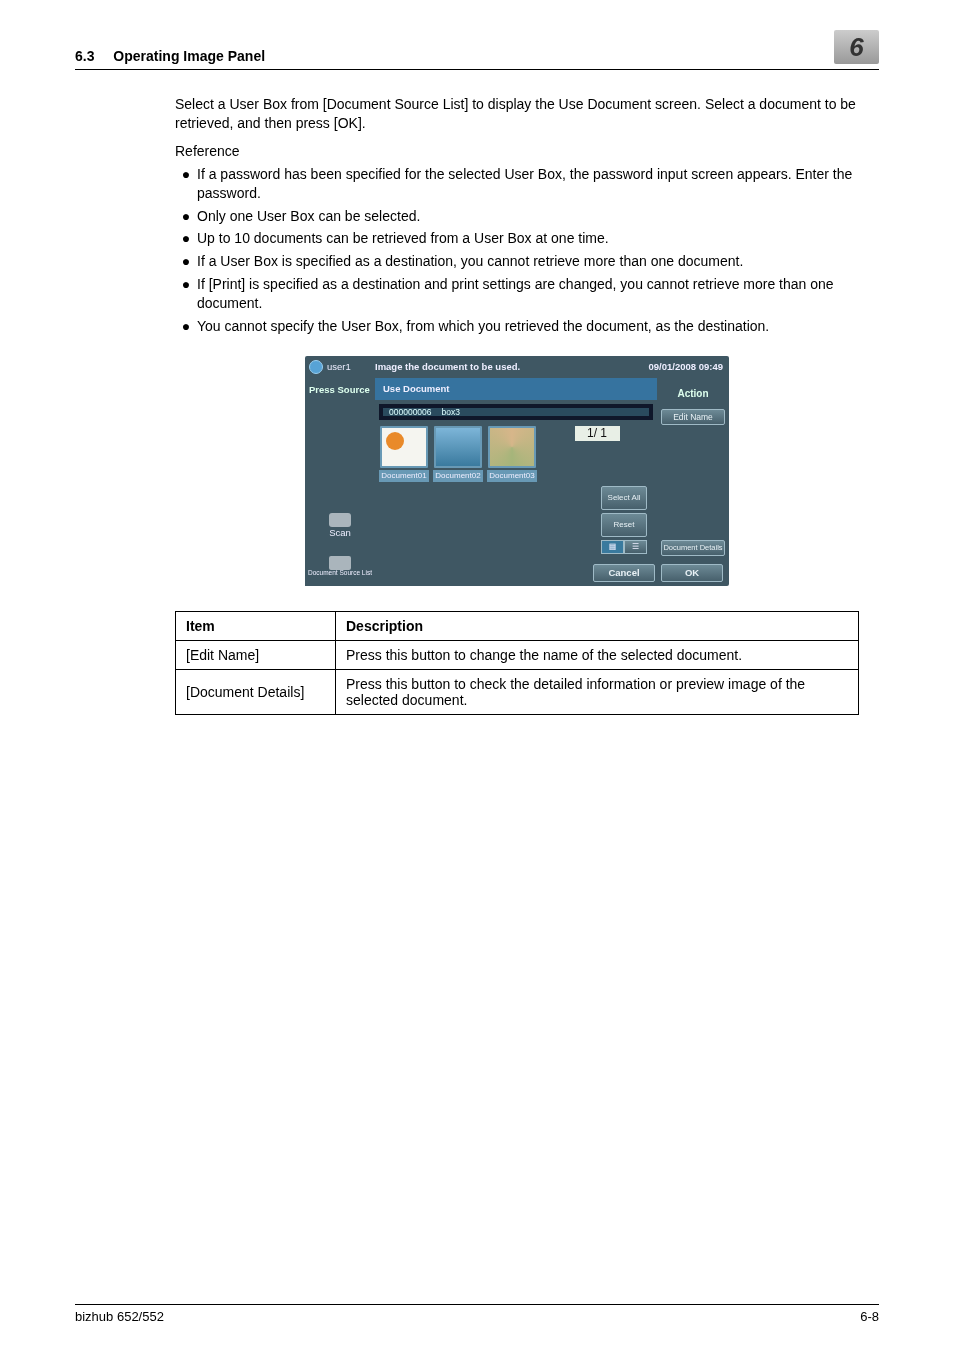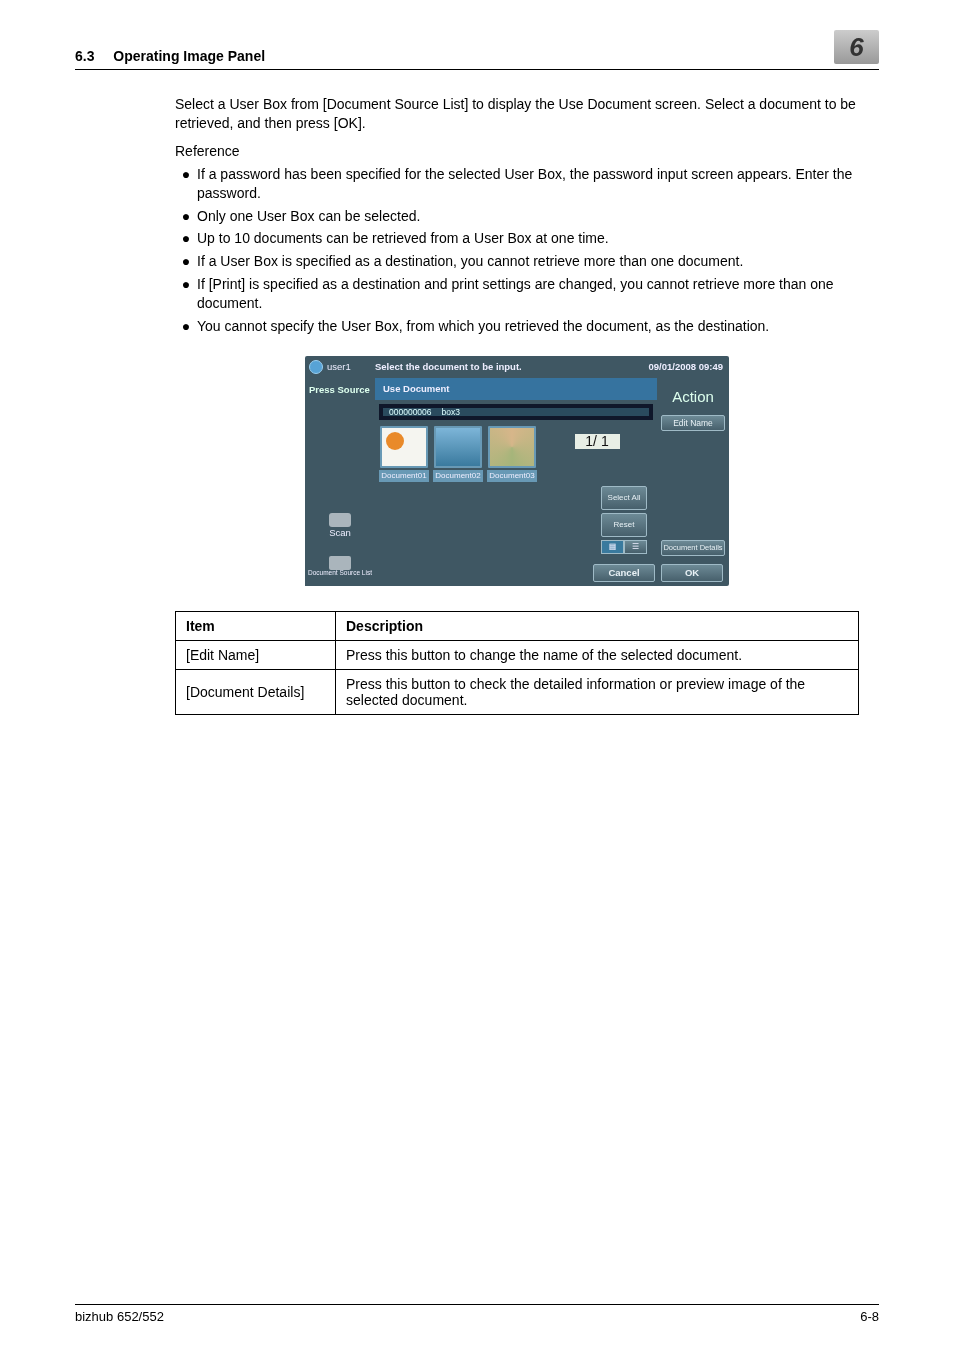--- a/index.html
+++ b/index.html
@@ -49,24 +49,24 @@
     .use-doc-bar { height:22px; background:#36739f; display:flex; align-items:center; padding-left:8px; font-weight:bold;}
     .box-bar { height:16px; background:#2a4b5e; border:4px solid #0f172a; margin:4px 4px 0 4px; display:flex; align-items:center; padding:0 6px; gap:10px; color:#dff; font-size:8.5px;}
     .doc-row { display:flex; padding:6px 4px 4px 4px; gap:6px; }
     .thumbs { display:flex; gap:4px; }
     .thumb-wrap { display:flex; flex-direction:column; align-items:center; gap:2px; }
     .thumb { width:48px; height:42px; background:#f5f5f0; border:2px solid #6899b5; border-radius:1px; overflow:hidden; position:relative; }
     .thumb .orange { width:18px; height:18px; background:#e98a2a; border-radius:50%; position:absolute; top:4px; left:4px; }
     .thumb.blue { background:linear-gradient(#7db5d8,#3a7a9e); }
     .thumb.mix { background: conic-gradient(#d7b68a,#a5b57a,#d7b68a); }
     .thumb-lbl { width:50px; height:12px; background:#6899b5; font-size:8px; color:#eef; display:flex; align-items:center; justify-content:center; }
-    .pager { width:45px; height:15px; background:#e8efe6; color:#111; display:flex; align-items:center; justify-content:center; font-size:14px; margin-top:8px;}
+    .pager { width:45px; height:15px; background:#e8efe6; color:#111; display:flex; align-items:center; justify-content:center; font-size:12px; margin-top:0;}
     .right-col { flex:1; display:flex; flex-direction:column; align-items:center; gap:4px; padding-right:2px; }
     .action-col { display:flex; flex-direction:column; align-items:center; width:72px; }
-    .action-lbl { font-size:15px; color:#dfe; font-weight:normal; margin:10px 0;}
+    .action-lbl { font-size:10px; color:#dfe; font-weight:bold; margin:10px 0;}
     .pill-btn { width:64px; height:16px; background:linear-gradient(#6d8a96,#47606c); border:1px solid #9fbac6; border-radius:2px; display:flex; align-items:center; justify-content:center; font-size:8.5px; color:#e8f1f5; }
     .mini-btn { width:46px; height:24px; background:linear-gradient(#6d8a96,#47606c); border:1px solid #9fbac6; border-radius:2px; display:flex; align-items:center; justify-content:center; font-size:8px; color:#e8f1f5; }
     .row-lower { display:flex; padding:0 4px 6px 4px; align-items:flex-start; }
     .lower-left { flex:1; display:flex; flex-direction:column; align-items:flex-end; gap:3px; padding-right:6px;}
     .view-toggle { width:46px; height:14px; display:flex; }
     .vt { flex:1; background:linear-gradient(#6d8a96,#47606c); border:1px solid #9fbac6; display:flex; align-items:center; justify-content:center; font-size:8px; }
     .vt.on { background:#3a7a9e; }
     .bottom-bar { display:flex; justify-content:flex-end; gap:6px; padding:4px 6px; }
     .main-btn { width:62px; height:18px; background:linear-gradient(#6d8a96,#47606c); border:1px solid #9fbac6; border-radius:2px; display:flex; align-items:center; justify-content:center; font-size:9.5px; color:#e8f1f5; font-weight:bold;}
     
@@ -122,21 +122,21 @@
         </li>
     </ul>
 
     <div class="shot-wrap">
       <div class="shot">
         <div class="shot-top">
           <div class="shot-user">
             <div class="user-icon"></div>
             <span>user1</span>
           </div>
-          <div class="shot-msg">Select the document to be input.</div>
+          <div class="shot-msg">Image the document to be used.</div>
           <div class="shot-date">09/01/2008 09:49</div>
         </div>
         <div class="shot-body">
           <div class="sidebar">
             <div class="ds-label">Press Source</div>
             <div class="sidebar-spacer"></div>
             <div class="side-block">
               <div class="scan-icon"></div>
               <span>Scan</span>
             </div>

